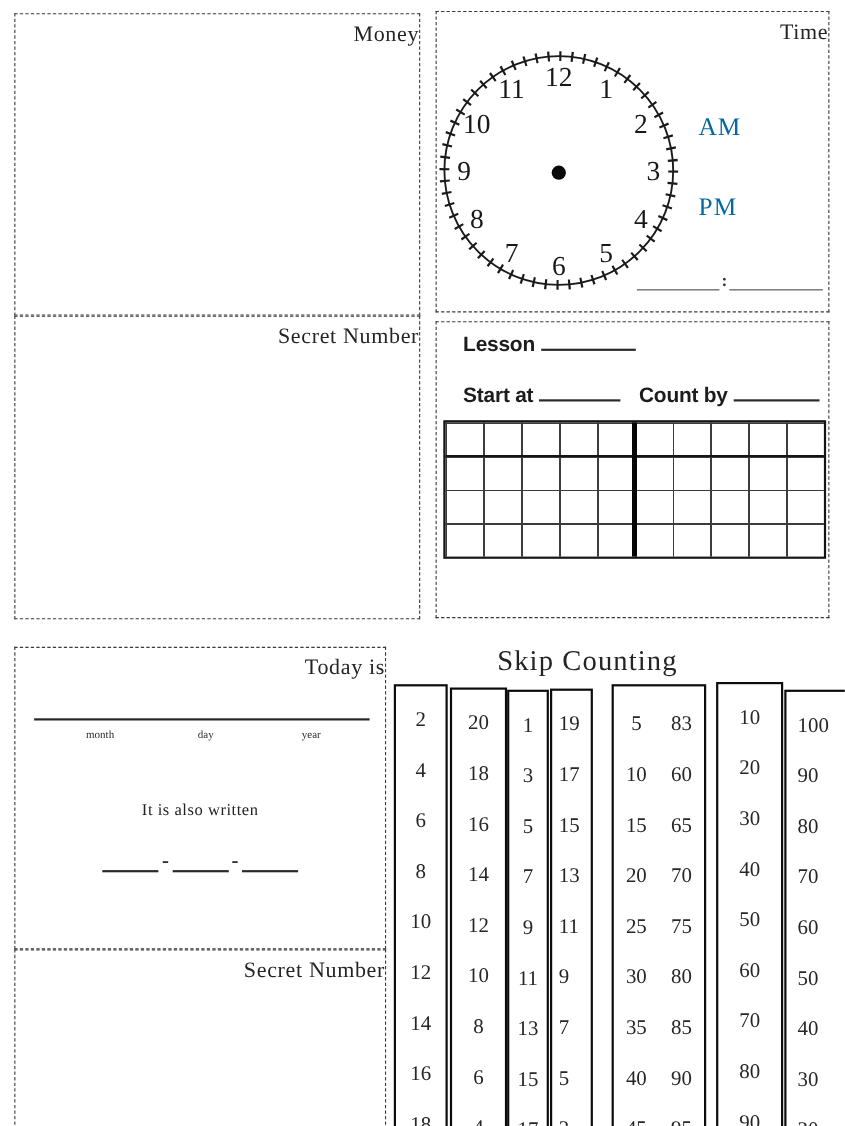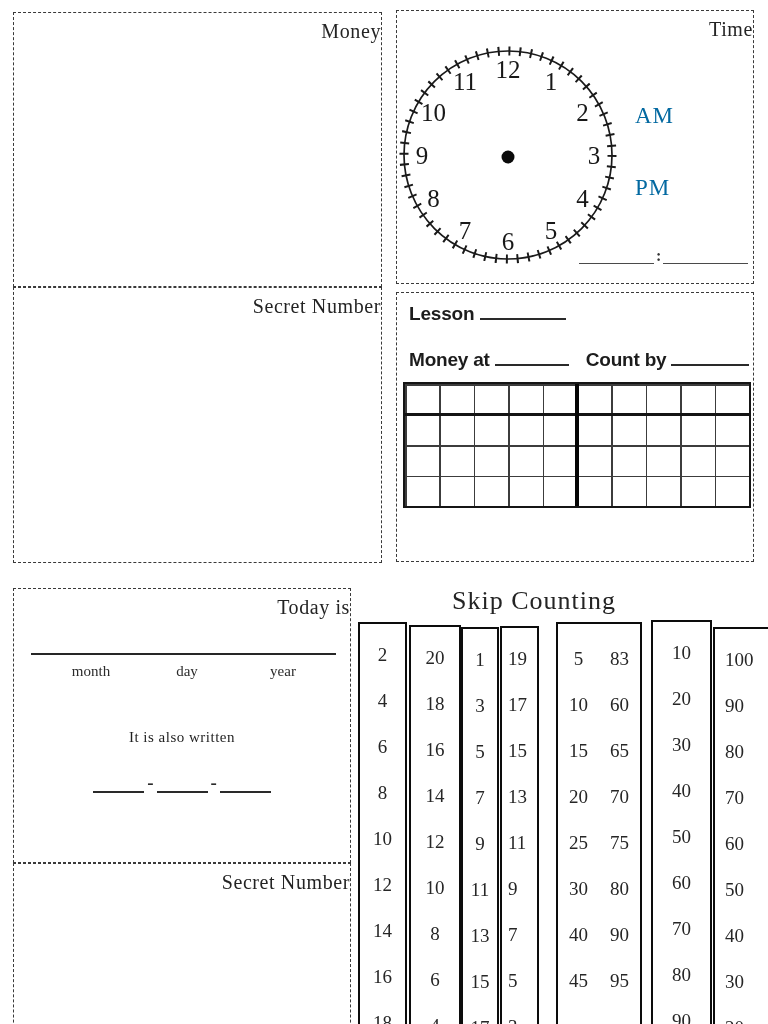--- a/index.html
+++ b/index.html
@@ -45,40 +45,40 @@
   .tblank { display: inline-block; width: 75px; height: 16px; border-bottom: 1.6px solid #4a4a4a; }
   .tblank2 { width: 85px; }
   .tcolon { font-size: 16px; line-height: 17px; margin: 0 2px; color: #333; font-weight: bold; }
   
   #panel-lesson { left: 396px; top: 292px; width: 358px; height: 270px; }
   .lesson-row { position: absolute; left: 12px; white-space: nowrap; }
   #lesson-row1 { top: 10px; }
   #lesson-row2 { top: 56px; }
   .sans {
     font-family: "Liberation Sans", sans-serif;
-    font-weight: 700; font-size: 19px; color: #1c1c1c; letter-spacing: -0.2px;
+    font-weight: 700; font-size: 19px; color: #1c1c1c; letter-spacing: -0.2px; margin-left: 12px;
   }
   .lblank { display: inline-block; height: 14px; border-bottom: 2px solid #2a2a2a; vertical-align: baseline; }
   #lesson-blank { width: 86px; margin-left: 6px; }
   #start-blank  { width: 74px; margin-left: 5px; }
   #countby      { margin-left: 17px; }
   #count-blank  { width: 78px; margin-left: 5px; }
   .meeting-grid {
     position: absolute; left: 6px; top: 89px; width: 348px; height: 126px;
     border: 2.5px solid #151515; background: #fff;
     background-image:
       linear-gradient(90deg,  transparent calc(50% - 2px), #050505 calc(50% - 2px), #050505 calc(50% + 2px), transparent calc(50% + 2px)),
       linear-gradient(180deg, transparent calc(25% - 1.3px), #141414 calc(25% - 1.3px), #141414 calc(25% + 1.3px), transparent calc(25% + 1.3px)),
       repeating-linear-gradient(90deg,  #3c3c3c 0, #3c3c3c 1.6px, transparent 1.6px, transparent 10%),
       repeating-linear-gradient(180deg, #3c3c3c 0, #3c3c3c 1.6px, transparent 1.6px, transparent 25%);
   }
   
   #panel-today { left: 13px; top: 588px; width: 338px; height: 275px; }
   .date-line { position: absolute; left: 17px; top: 64px; width: 305px; border-top: 2.6px solid #262626; }
-  .dlabel { position: absolute; top: 74px; transform: translateX(-50%); font-size: 15px; color: #2b2b2b; }
+  .dlabel { position: absolute; top: 74px; transform: translateX(-50%); font-size: 10px; color: #2b2b2b; }
   #lbl-month { left: 77px; }
   #lbl-day   { left: 173px; }
   #lbl-year  { left: 269px; }
   .also { position: absolute; top: 140px; width: 100%; text-align: center; font-size: 15px; letter-spacing: 0.5px; }
   .written-row {
     position: absolute; top: 184px; width: 100%;
     display: flex; justify-content: center; align-items: flex-end;
   }
   .wblank { display: inline-block; width: 51px; height: 15px; border-bottom: 2.6px solid #2a2a2a; }
   .whyphen { font-size: 19px; font-weight: bold; line-height: 20px; margin: 0 3px; color: #2a2a2a; }
@@ -143,21 +143,21 @@
     <span class="tcolon">:</span>
     <span class="tblank tblank2"></span>
   </div>
 </section>
 
 <section class="panel" id="panel-lesson">
   <div class="lesson-row" id="lesson-row1">
     <span class="sans">Lesson</span><span class="lblank" id="lesson-blank"></span>
   </div>
   <div class="lesson-row" id="lesson-row2">
-    <span class="sans">Money at</span><span class="lblank" id="start-blank"></span><span class="sans" id="countby">Count by</span><span class="lblank" id="count-blank"></span>
+    <span class="sans">Start at</span><span class="lblank" id="start-blank"></span><span class="sans" id="countby">Count by</span><span class="lblank" id="count-blank"></span>
   </div>
   <div class="meeting-grid"></div>
 </section>
 
 <section class="panel" id="panel-today">
   <div class="panel-title">Today is</div>
   <div class="date-line"></div>
   <span class="dlabel" id="lbl-month">month</span>
   <span class="dlabel" id="lbl-day">day</span>
   <span class="dlabel" id="lbl-year">year</span>
@@ -239,20 +239,24 @@
     </div>
     <div class="sc-row sc-pair">
       <span>25</span>
       <span>75</span>
     </div>
     <div class="sc-row sc-pair">
       <span>30</span>
       <span>80</span>
     </div>
     <div class="sc-row sc-pair">
+      <span>35</span>
+      <span>85</span>
+    </div>
+    <div class="sc-row sc-pair">
       <span>40</span>
       <span>90</span>
     </div>
     <div class="sc-row sc-pair">
       <span>45</span>
       <span>95</span>
     </div>
   </div>
 <div class="sc-box" id="sc6">
     <div class="sc-row">10</div>

